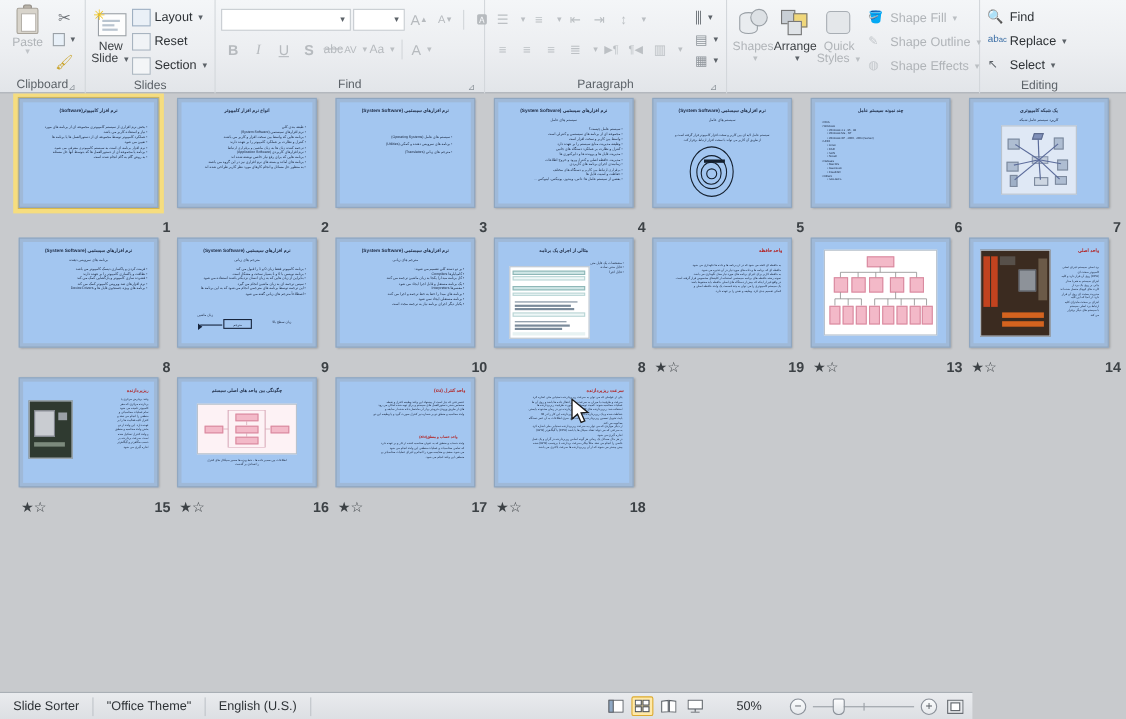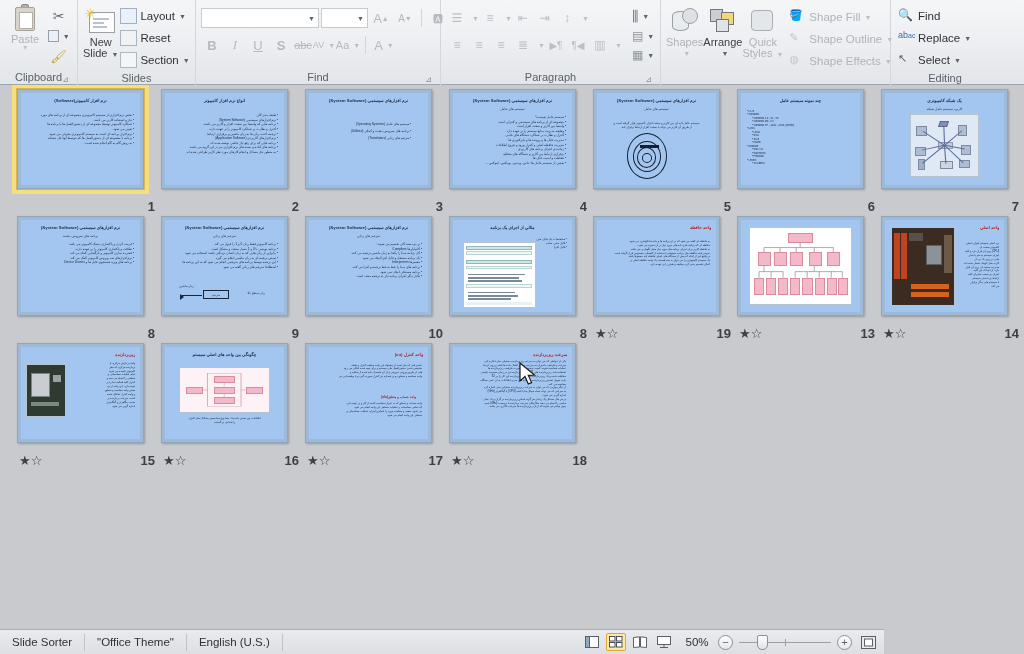--- a/index.html
+++ b/index.html
@@ -214,21 +214,21 @@
     border-right: 1px solid #bfc4c9;
     white-space: nowrap; cursor: default;
   }
   #st-spacer { flex: 1; }
   .view-btn {
     width: 20px; height: 18px; margin: 0 2px;
     display: flex; align-items: center; justify-content: center;
     cursor: default; border-radius: 2px;
   }
   .view-btn.active { background: #ffe9a8; border: 1px solid #dcaa2f; }
-  #zoomlbl { width: 34px; text-align: center; font-size: 11.5px; margin: 0 4px; }
+  #zoomlbl { width: 34px; text-align: center; font-size: 11.5px; margin: 0 20px; }
   .zbtn {
     width: 15px; height: 15px; border-radius: 50%;
     border: 1px solid #8b9199; color: #5b6066;
     display: flex; align-items: center; justify-content: center;
     font-size: 11px; line-height: 11px; cursor: default;
     background: linear-gradient(to bottom,#fbfcfd,#e6e9ec);
   }
   #ztrack {
     width: 92px; height: 1px; background: #9aa0a6;
     margin: 0 6px; position: relative;

